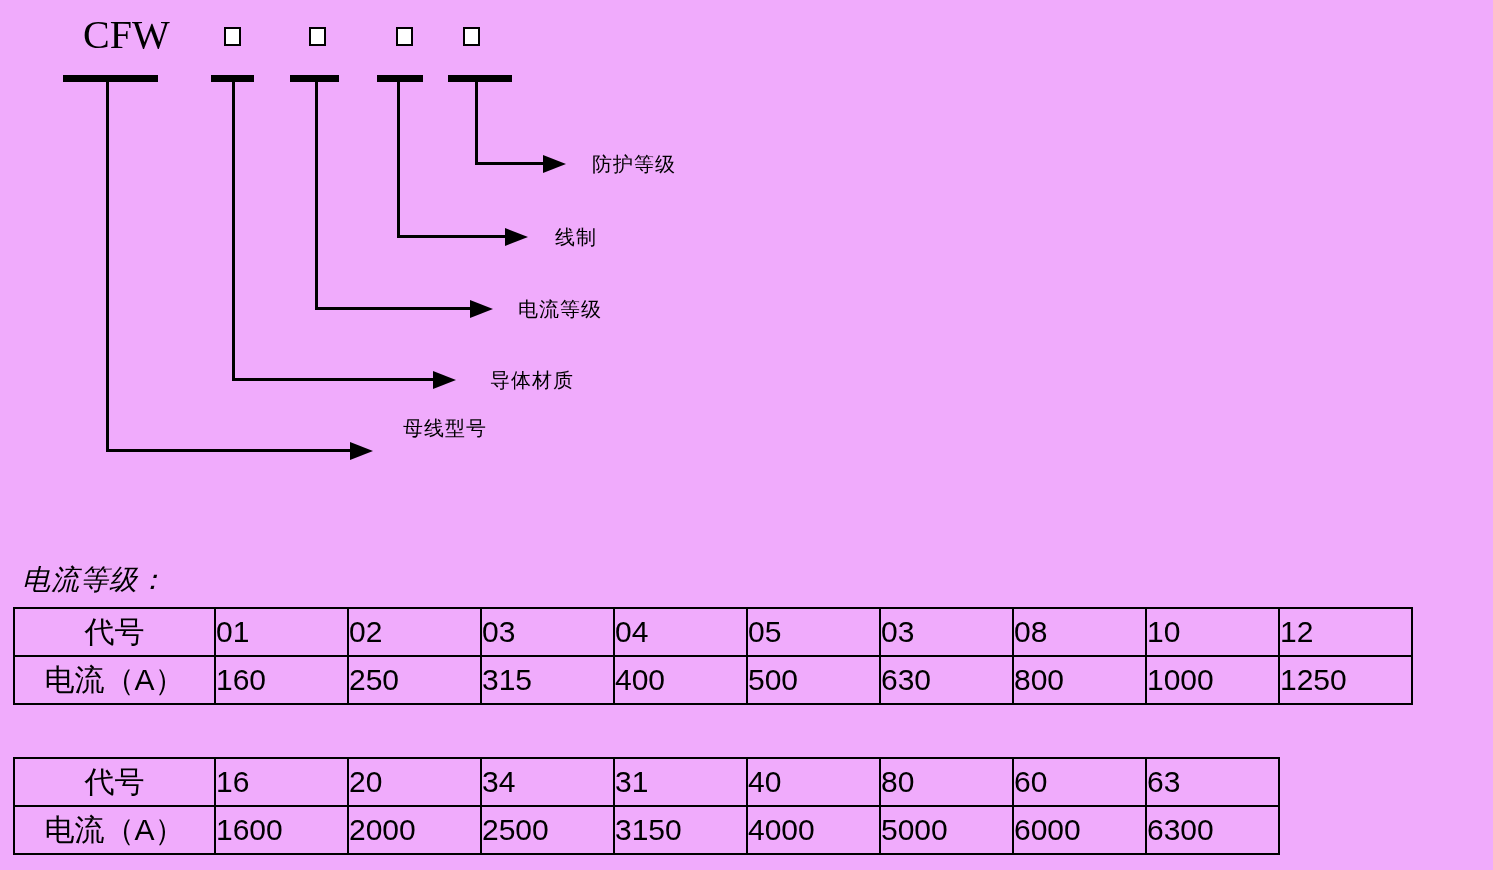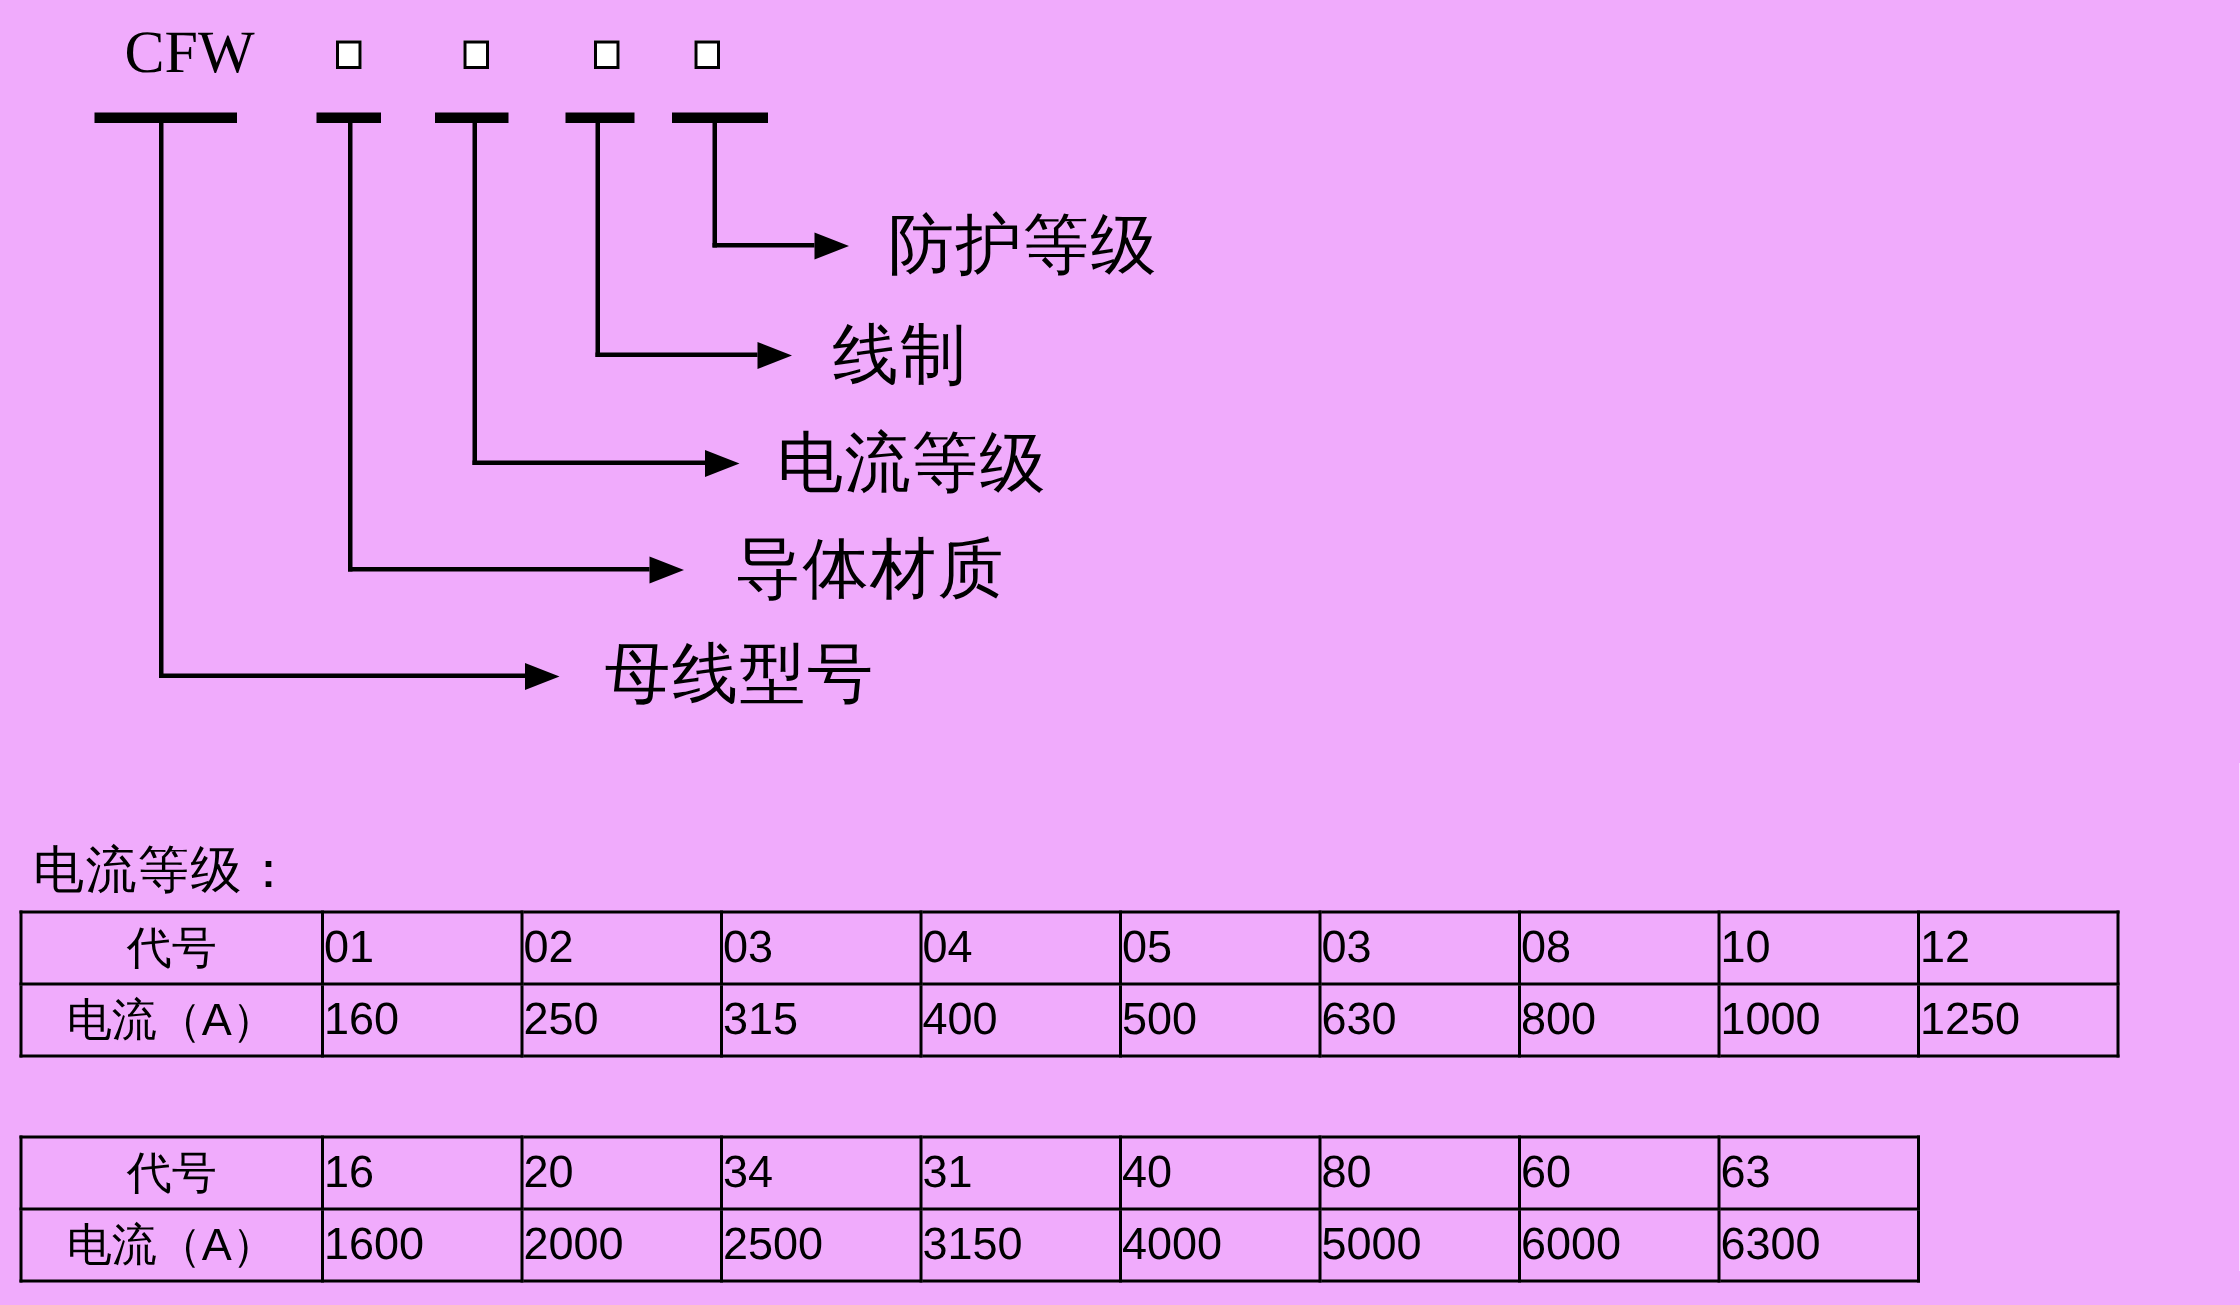--- a/index.html
+++ b/index.html
@@ -40,31 +40,32 @@
   .bar   { height: 7px; background: #000; }
   .vline { width: 3px;  background: #000; }
   .hline { height: 3px; background: #000; }
   .arrowhead {
     width: 0; height: 0;
     border-top: 9px solid transparent;
     border-bottom: 9px solid transparent;
     border-left: 23px solid #000;
   }
   .diagram-label {
-    font-size: 44px;
+    font-size: 20px;
     line-height: 32px;
     letter-spacing: 1px;
     white-space: nowrap;
   }
 
   
   .section-heading {
-    font-size: 34px;
+    font-size: 28px;
     line-height: 34px;
     letter-spacing: 1px;
+    font-style: italic;
   }
 
   
   table.rating {
     border-collapse: collapse;
     table-layout: fixed;
   }
   table.rating td, table.rating th {
     border: 2px solid #000;
     height: 48px;
@@ -115,21 +116,21 @@
   <div class="abs hline" style="left:232px; top:378px; width:201px;"></div>
   <div class="abs arrowhead" style="left:433px; top:371px;"></div>
 
   <div class="abs hline" style="left:106px; top:449px; width:244px;"></div>
   <div class="abs arrowhead" style="left:350px; top:442px;"></div>
 
   <div class="abs diagram-label" style="left:592px; top:148px;">防护等级</div>
   <div class="abs diagram-label" style="left:555px; top:221px;">线制</div>
   <div class="abs diagram-label" style="left:518px; top:293px;">电流等级</div>
   <div class="abs diagram-label" style="left:490px; top:364px;text-align:right;">导体材质</div>
-  <div class="abs diagram-label" style="left:403px; top:434px;">母线型号</div>
+  <div class="abs diagram-label" style="left:403px; top:412px;">母线型号</div>
 
   <div class="abs section-heading" style="left:22px; top:563px;">电流等级：</div>
 
   <table class="rating abs" style="left:13px; top:607px; width:1398px;">
     <colgroup>
       <col class="head-col">
       <col class="data-col">
         <col class="data-col">
         <col class="data-col">
         <col class="data-col">

